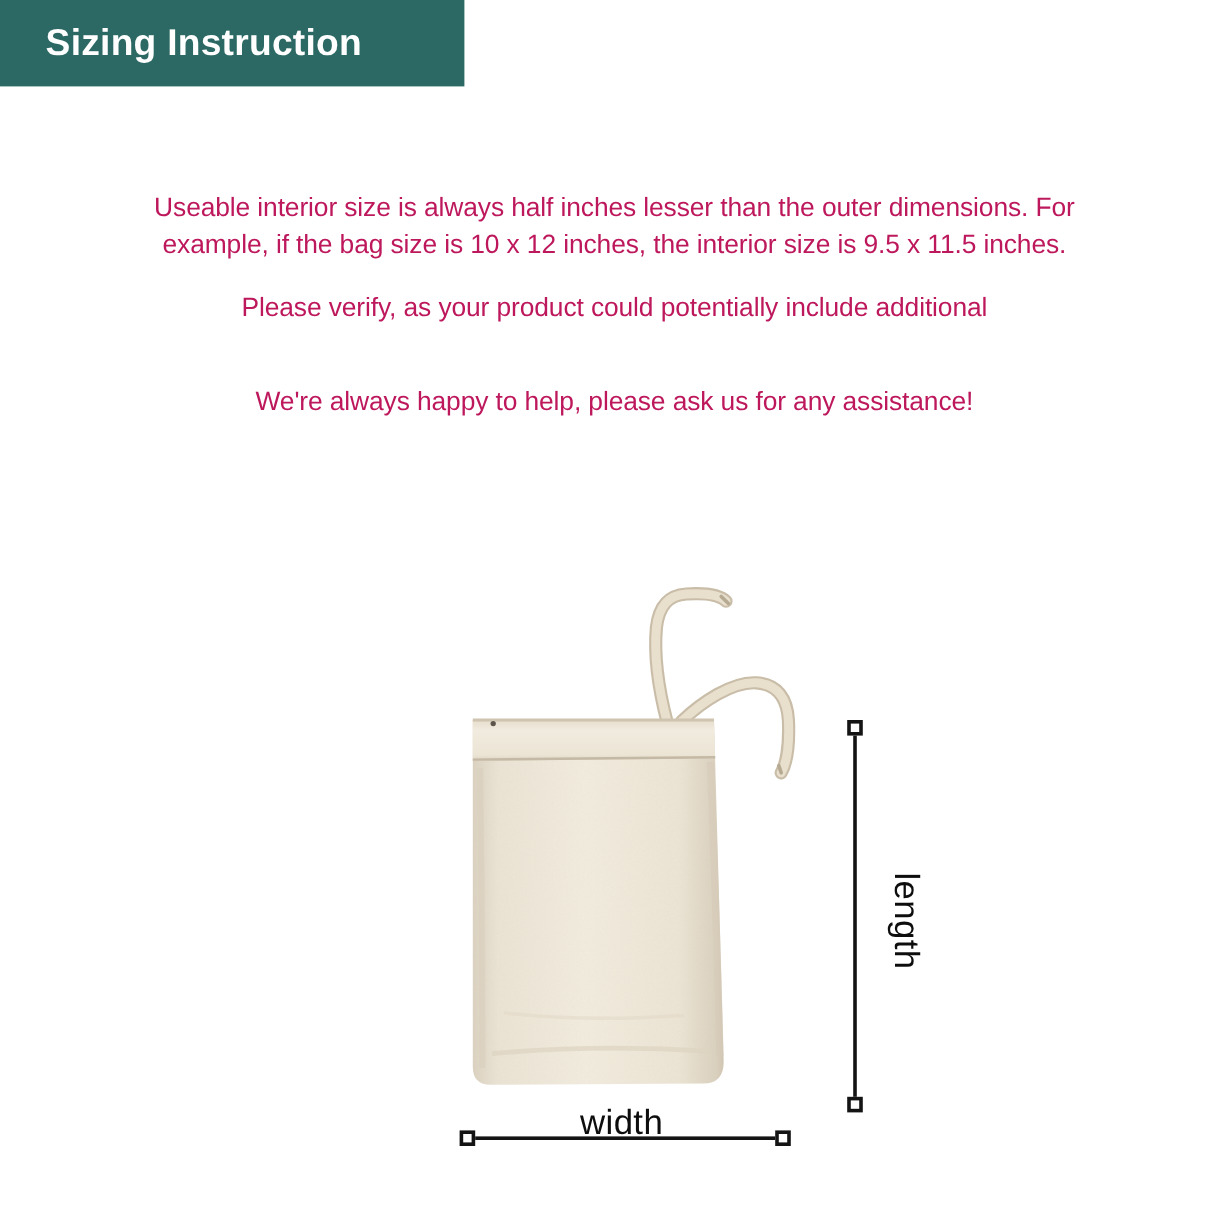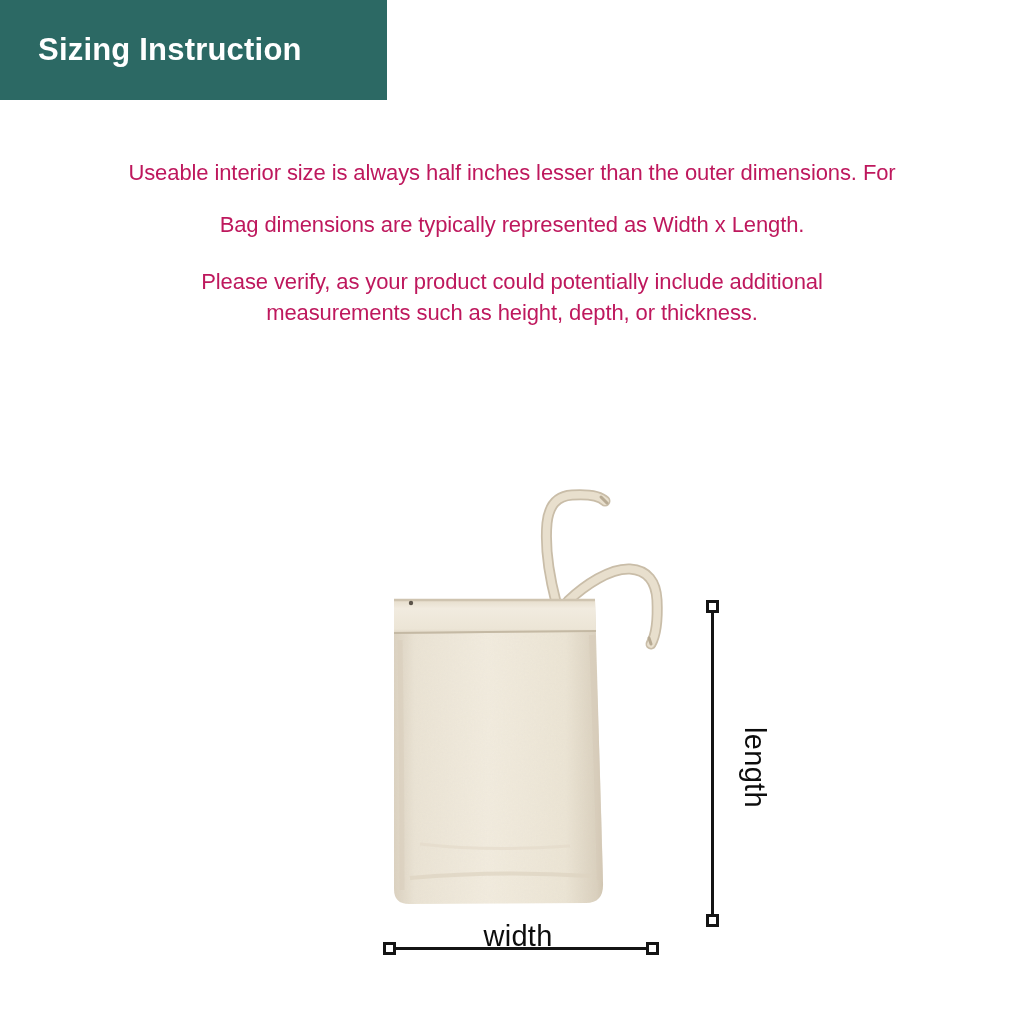--- a/index.html
+++ b/index.html
@@ -9,21 +9,21 @@
     height: 1024px;
     background: #ffffff;
     overflow: hidden;
     font-family: "Liberation Sans", sans-serif;
   }
 
   
   .header-band {
     position: absolute;
     left: 0; top: 0;
-    width: 387px; height: 100px;
+    width: 387px; height: 72px;
     background: #2c6964;
     display: flex;
     align-items: center;
   }
   .header-title {
     padding-left: 38px;
     color: #ffffff;
     font-size: 31px;
     font-weight: bold;
     letter-spacing: 0.2px;
@@ -102,27 +102,27 @@
 
 <div id="canvas">
 
   <div class="header-band">
     <div class="header-title">Sizing Instruction</div>
   </div>
 
   <div class="textblock">
     <p class="p1">
       <span class="line">Useable interior size is always half inches lesser than the outer dimensions. For</span>
-    </p>
-    <p class="p2">
-      <span class="line">Bag dimensions are typically represented as Width x Length.</span>
+      <span class="line">example, if the bag size is 10 x 12 inches, the interior size is 9.5 x 11.5 inches.</span>
     </p>
     <p class="p3">
       <span class="line">Please verify, as your product could potentially include additional</span>
-      <span class="line">measurements such as height, depth, or thickness.</span>
+    </p>
+    <p class="p4">
+      <span class="line">We're always happy to help, please ask us for any assistance!</span>
     </p>
   </div>
 
   <svg class="bag-svg" viewBox="0 0 290 450" aria-hidden="true">
     <defs>
       <linearGradient id="bodyGrad" x1="0" y1="0" x2="1" y2="0">
         <stop offset="0" stop-color="#dcd2c1"></stop>
         <stop offset="0.10" stop-color="#ebe4d5"></stop>
         <stop offset="0.45" stop-color="#f2ecdf"></stop>
         <stop offset="0.82" stop-color="#ece5d5"></stop>

